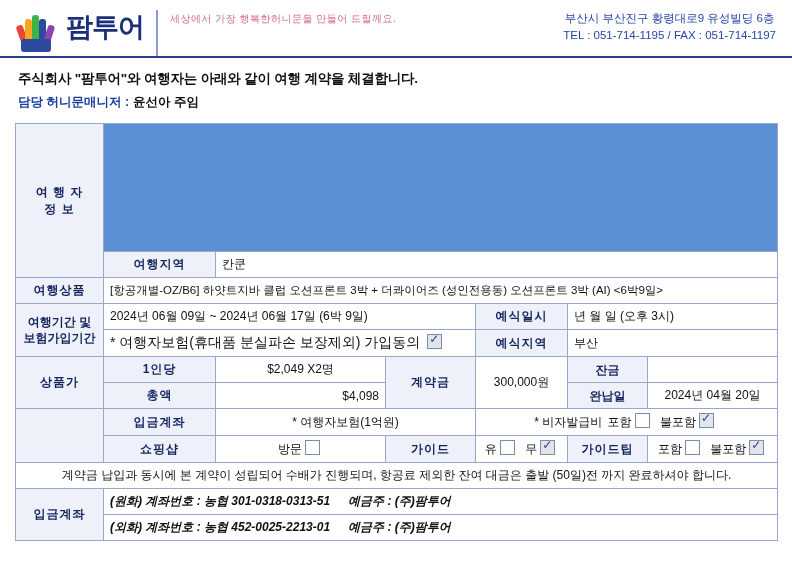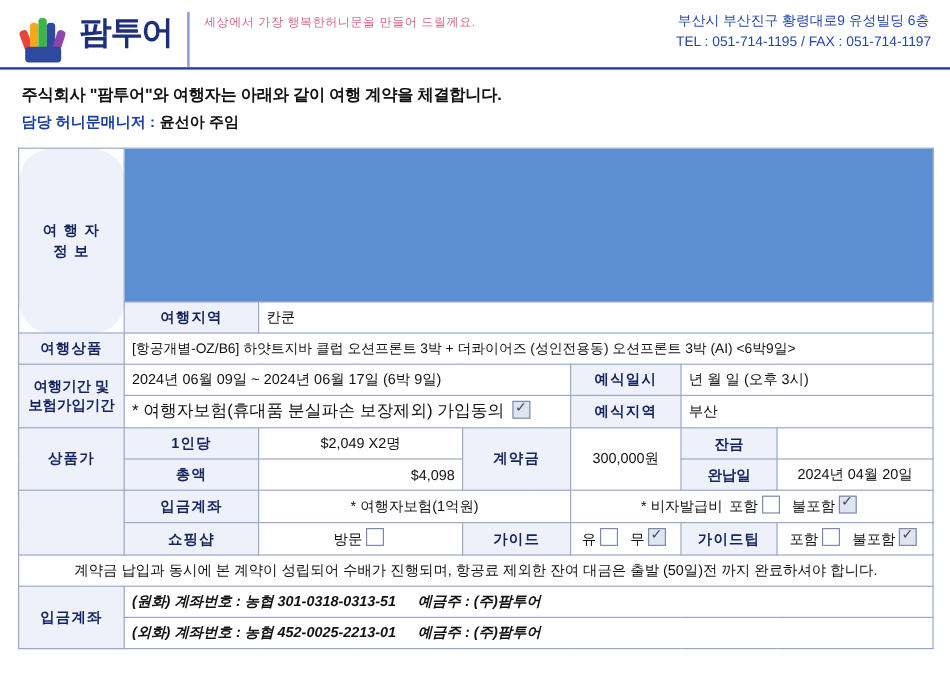--- a/index.html
+++ b/index.html
@@ -252,21 +252,21 @@
       <col style="width:80px">
       <col style="width:90px">
       <col style="width:90px">
       <col style="width:92px">
       <col style="width:80px">
       <col style="width:130px">
     </colgroup>
 
     <tbody>
         <tr>
-      <td class="lbl" rowspan="2" style="height:128px;border-radius:27px;">
+      <td class="lbl" rowspan="2" style="height:128px;">
         <div>여 행 자</div>
         <div>정  보</div>
       </td>
       <td class="redacted" colspan="7" style="height:128px;"></td>
     </tr>
 
     <tr>
       <td class="lbl">여행지역</td>
       <td class="val" colspan="7">칸쿤</td>
     </tr>

